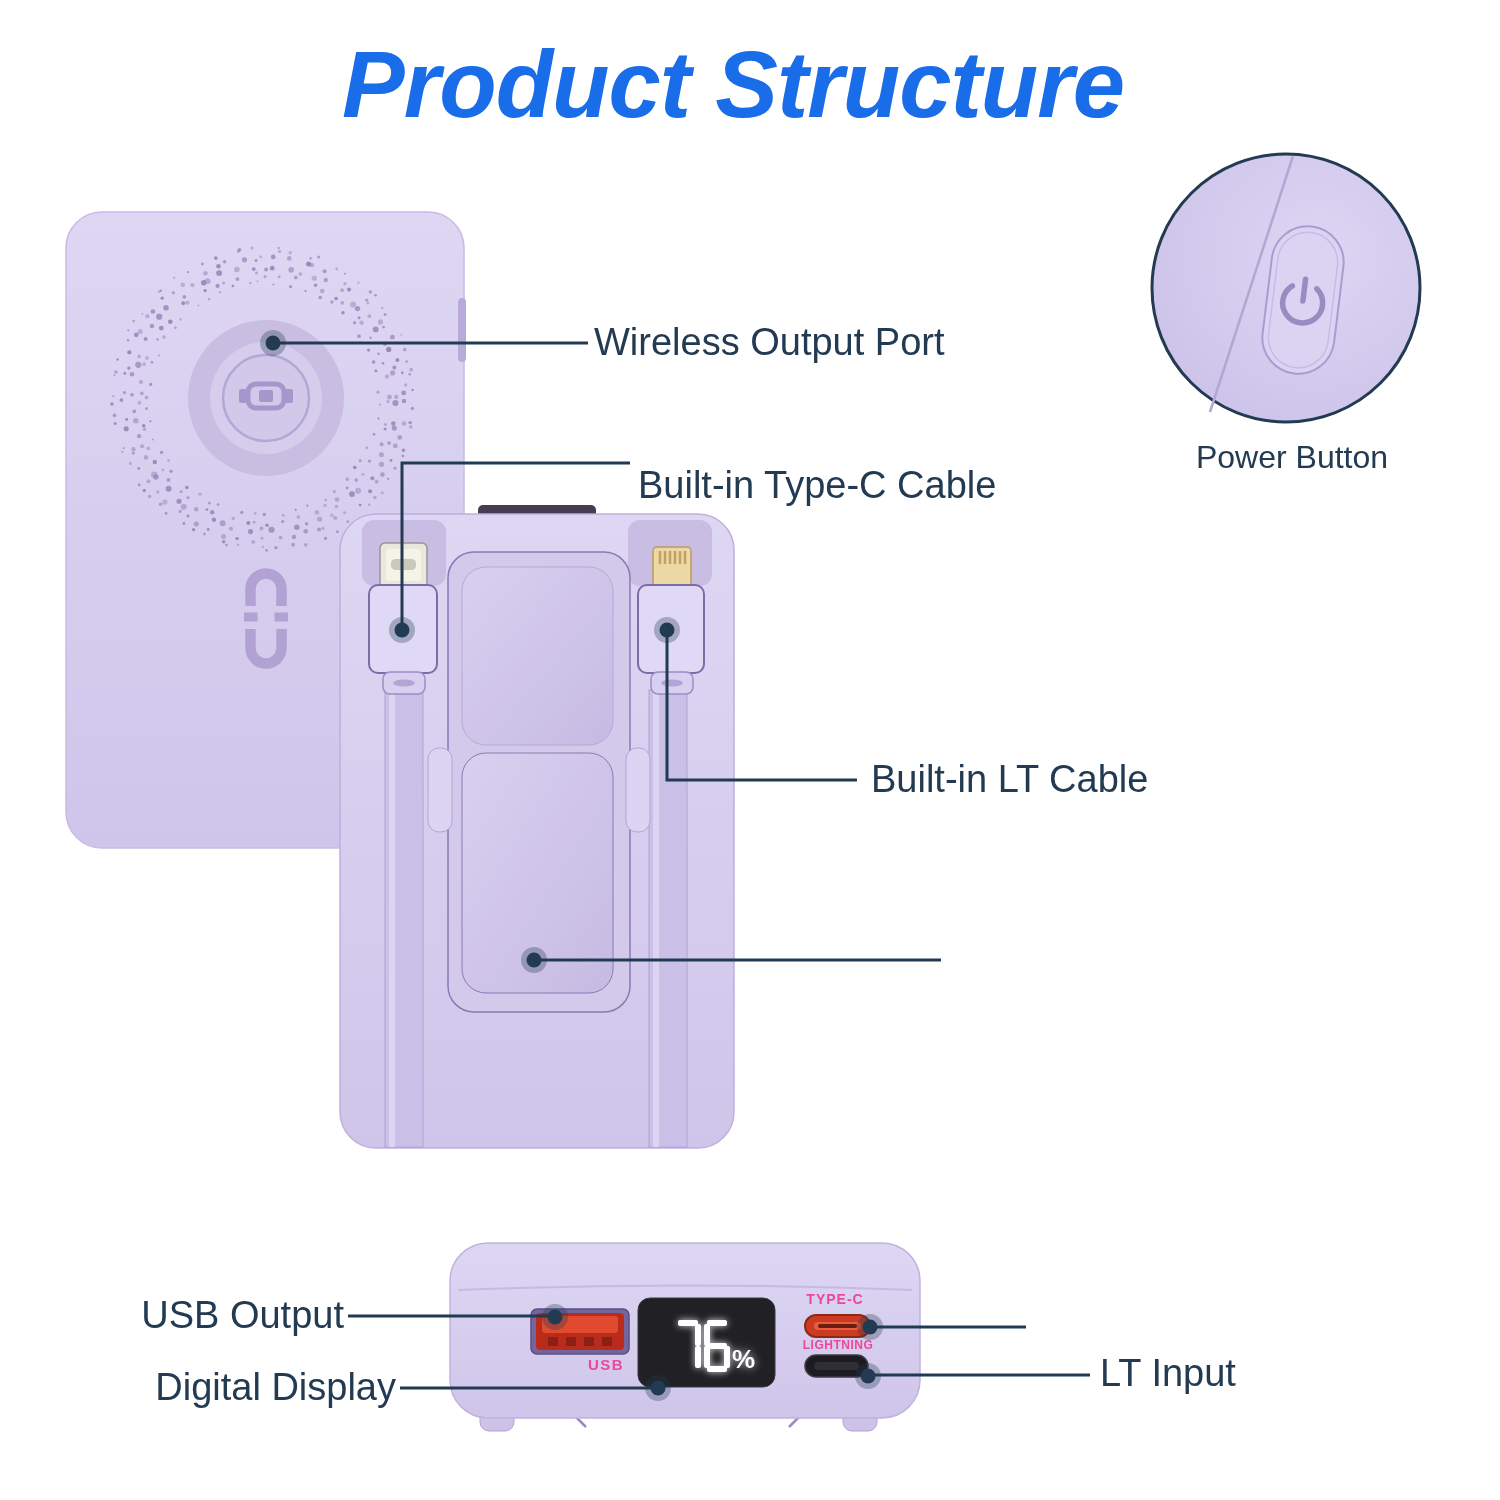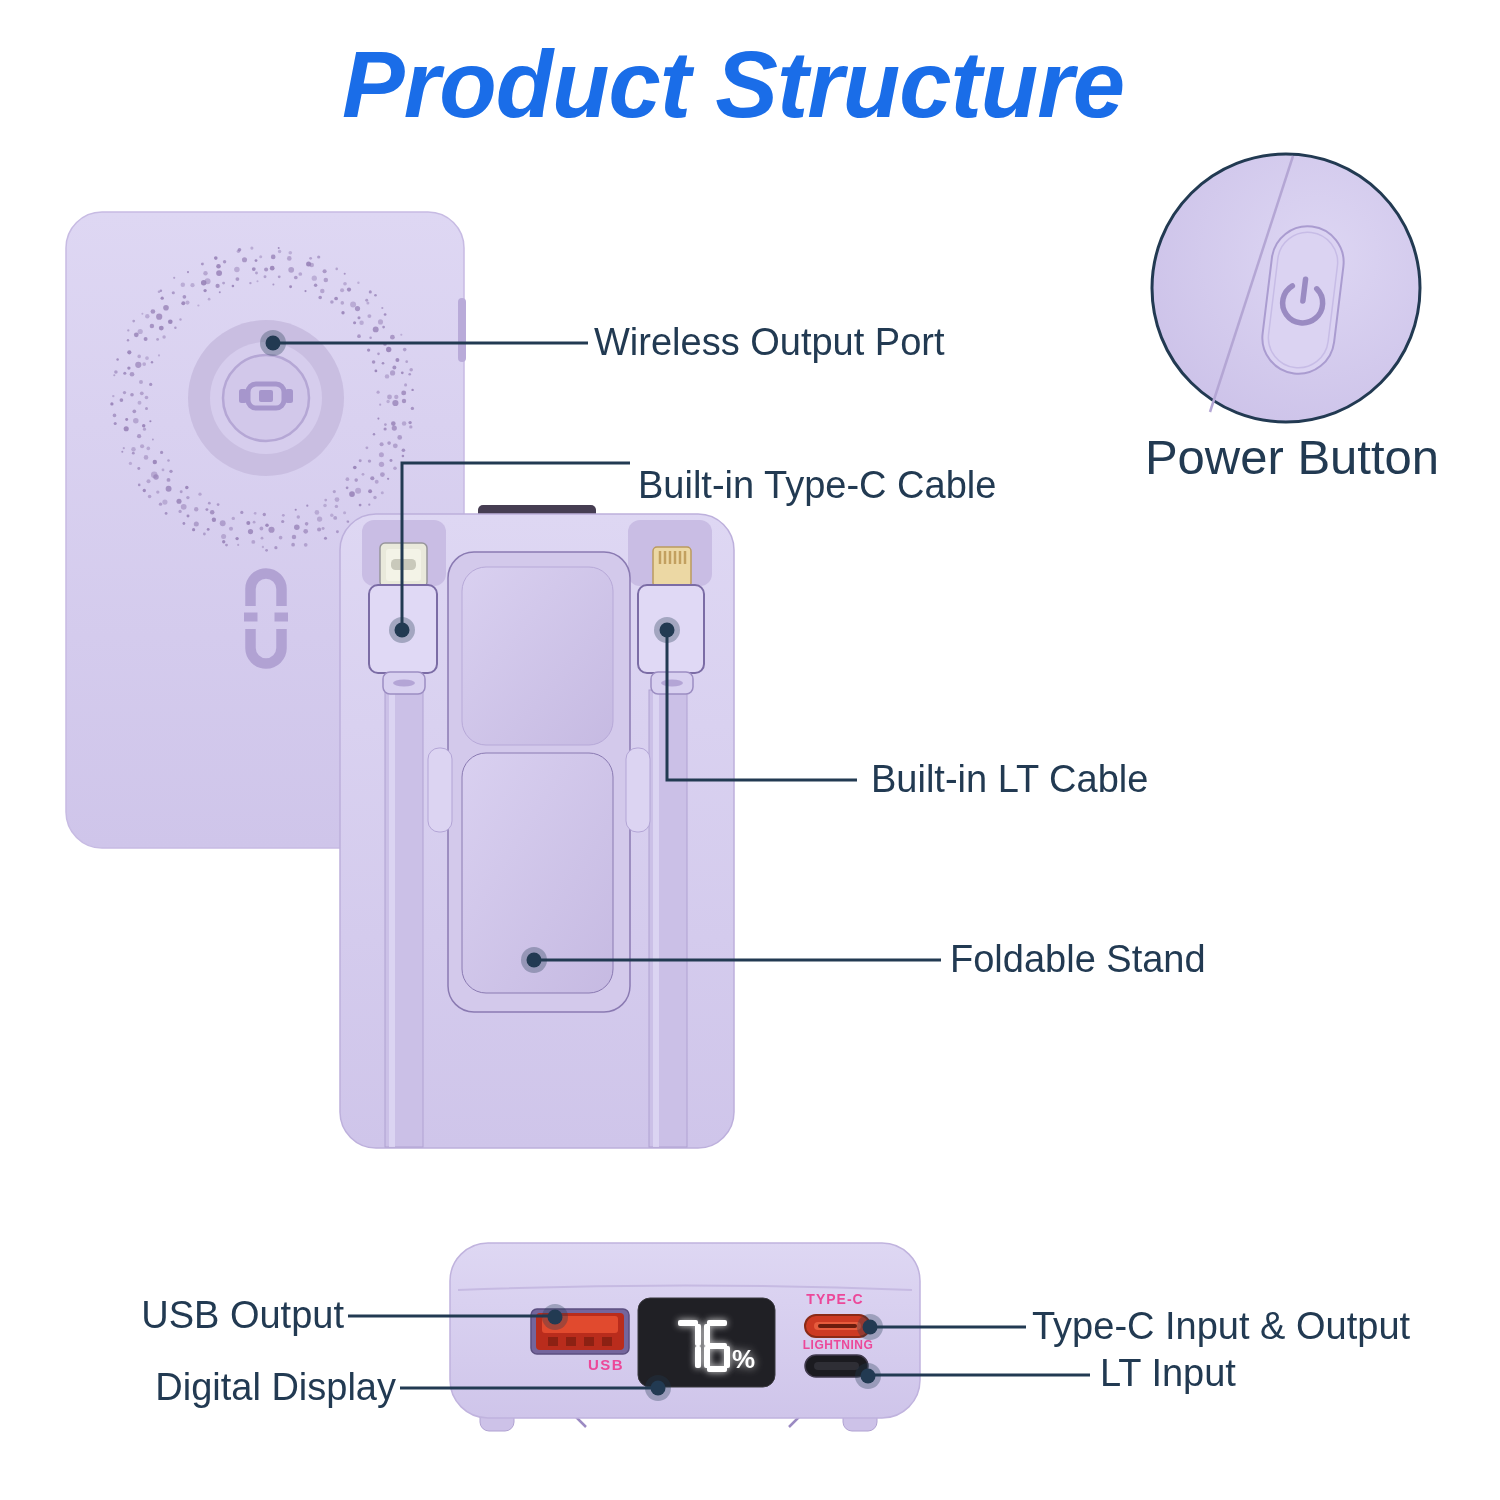--- a/index.html
+++ b/index.html
@@ -5,21 +5,21 @@
   html,body{margin:0;padding:0;background:#ffffff;}
   .canvas{position:relative;width:1500px;height:1473px;background:#ffffff;overflow:hidden;
           font-family:"Liberation Sans",sans-serif;}
   .stage-svg{position:absolute;left:0;top:0;}
   .page-title{position:absolute;left:733px;top:85px;transform:translate(-50%,-50%);
           font:italic 700 94px "Liberation Sans",sans-serif;letter-spacing:-1px;
           color:#1a6de8;white-space:nowrap;margin:0;}
   .callout-label{position:absolute;font:400 38px/1.15 "Liberation Sans",sans-serif;
           color:#223a52;white-space:nowrap;transform:translateY(-50%);text-align:right;}
   .callout-label.align-right{transform:translate(-100%,-50%);}
-  .callout-label.align-center{transform:translate(-50%,-50%);font-size:49px;}
+  .callout-label.align-center{transform:translate(-50%,-50%);font-size:32px;}
   .port-label{position:absolute;transform:translate(-50%,-50%);color:#ec4899;
           font-family:"Liberation Sans",sans-serif;font-weight:700;white-space:nowrap;}
   .port-label.usb{font-size:15px;letter-spacing:1.5px;margin-left:25px;}
   .port-label.typec{font-size:14px;letter-spacing:1px;}
   .port-label.lightning{font-size:12px;letter-spacing:0.5px;}
   .display-digits{position:absolute;left:638px;top:1298px;width:137px;height:89px;}
   .seg-digit{position:absolute;top:22px;width:26px;height:52px;}
   .seg{position:absolute;background:#ffffff;border-radius:2px;
        box-shadow:0 0 7px rgba(255,255,255,0.85);}
   .display-unit{position:absolute;left:94px;top:46px;color:#ffffff;
@@ -501,25 +501,23 @@
       <g>
           <circle cx="868" cy="1376" r="13" fill="rgba(34,58,82,0.32)"></circle>
           <circle cx="868" cy="1376" r="7.5" fill="#223a52"></circle>
         </g>
     </g>
   </svg>
 
   <div class="callout-label" style="left:594px;top:343px">Wireless Output Port</div>
   <div class="callout-label" style="left:638px;top:486px">Built-in Type-C Cable</div>
   <div class="callout-label" style="left:871px;top:780px">Built-in LT Cable</div>
-  <div class="callout-label" style="left:950px;top:960px">Foldable Stand</div>
   <div class="callout-label align-center" style="left:1292px;top:457px">Power Button</div>
   <div class="callout-label align-right" style="left:344px;top:1316px">USB Output</div>
   <div class="callout-label align-right" style="left:396px;top:1388px">Digital Display</div>
-  <div class="callout-label" style="left:1032px;top:1327px">Type-C Input &amp; Output</div>
   <div class="callout-label" style="left:1100px;top:1374px">LT Input</div>
 
   <div class="port-label usb" style="left:581px;top:1364px">USB</div>
   <div class="port-label typec" style="left:835px;top:1299px">TYPE-C</div>
   <div class="port-label lightning" style="left:838px;top:1345px">LIGHTNING</div>
 
   <div class="display-digits">
     <div id="seg-digits" style="position:absolute;left:0;top:0;width:100%;height:100%;">
         <div class="seg-digit" style="left: 37px;">
           <div class="seg" style="left: 3px; top: 0px; width: 20px; height: 6px;"></div>

